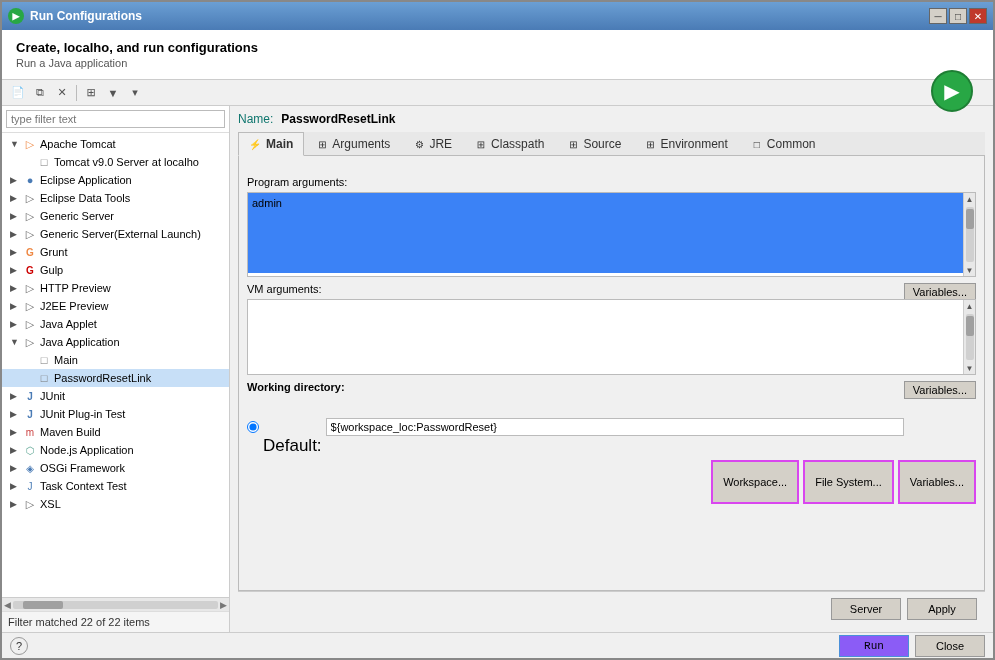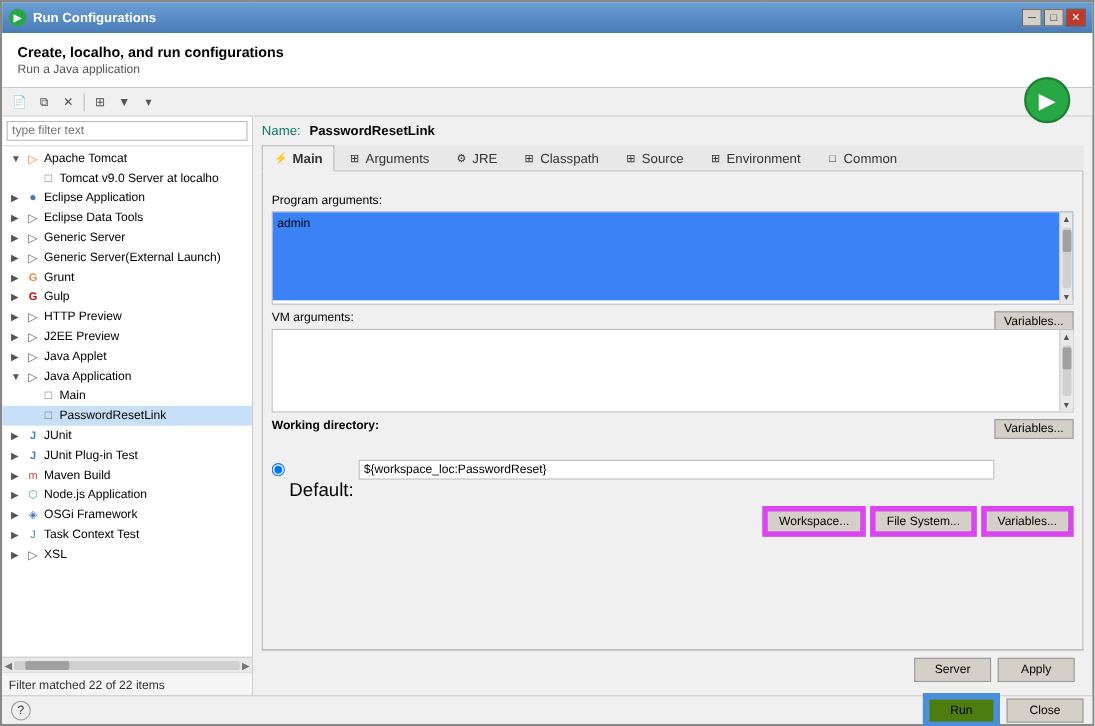--- a/index.html
+++ b/index.html
@@ -71,25 +71,25 @@
     
     .variables-btn { background: #d4d0c8; border: 1px solid #999; padding: 2px 8px; font-size: 11px; cursor: pointer; margin-top: 3px; float: right; }
     
     .working-dir-section { margin-top: 6px; }
     .working-dir-label { font-size: 11px; font-weight: bold; color: #000; margin-bottom: 4px; }
     .radio-row { display: flex; align-items: center; gap: 4px; margin-bottom: 3px; }
     .radio-input { width: 12px; height: 12px; }
     .radio-label { font-size: 17px; color: #000; min-width: 55px; margin-top: 39px; }
     .dir-value-field { flex: 1; padding: 2px 4px; border: 1px solid #bbb; font-size: 11px; background: white; }
     .dir-buttons { display: flex; gap: 4px; justify-content: flex-end; margin-top: 4px; }
-    .dir-btn { background: #d4d0c8; border: 5px solid #d946ef; padding: 3px 10px; font-size: 11px; cursor: pointer; }
+    .dir-btn { background: #d4d0c8; border: 2px solid #d946ef; padding: 14px 10px; font-size: 11px; cursor: pointer; }
     
     .bottom-buttons { padding: 6px 8px; border-top: 1px solid #ccc; background: #f0f0f0; display: flex; justify-content: flex-end; gap: 6px; align-items: center; }
     .bottom-btn { background: #d4d0c8; border: 1px solid #999; padding: 4px 16px; font-size: 11px; cursor: pointer; min-width: 70px; }
-    .bottom-btn.primary { background: #4d7c0f; border: 6px solid #a16207; }
+    .bottom-btn.primary { background: #8b5cf6; border: 1px solid #a16207; font-family: Liberation Mono, monospace; }
     
     .footer-bar { background: #f0f0f0; border-top: 1px solid #ccc; padding: 3px 8px; display: flex; align-items: center; justify-content: space-between; height: 26px; }
     .help-btn { width: 18px; height: 18px; background: transparent; border: 1px solid #999; border-radius: 50%; display: flex; align-items: center; justify-content: center; font-size: 11px; cursor: pointer; color: #333; }
 
     .clearfix::after { content: ''; display: block; clear: both; }
     
     .icon-run { color: white; font-size: 20px; }
   </style>
 </head>
 <body>

